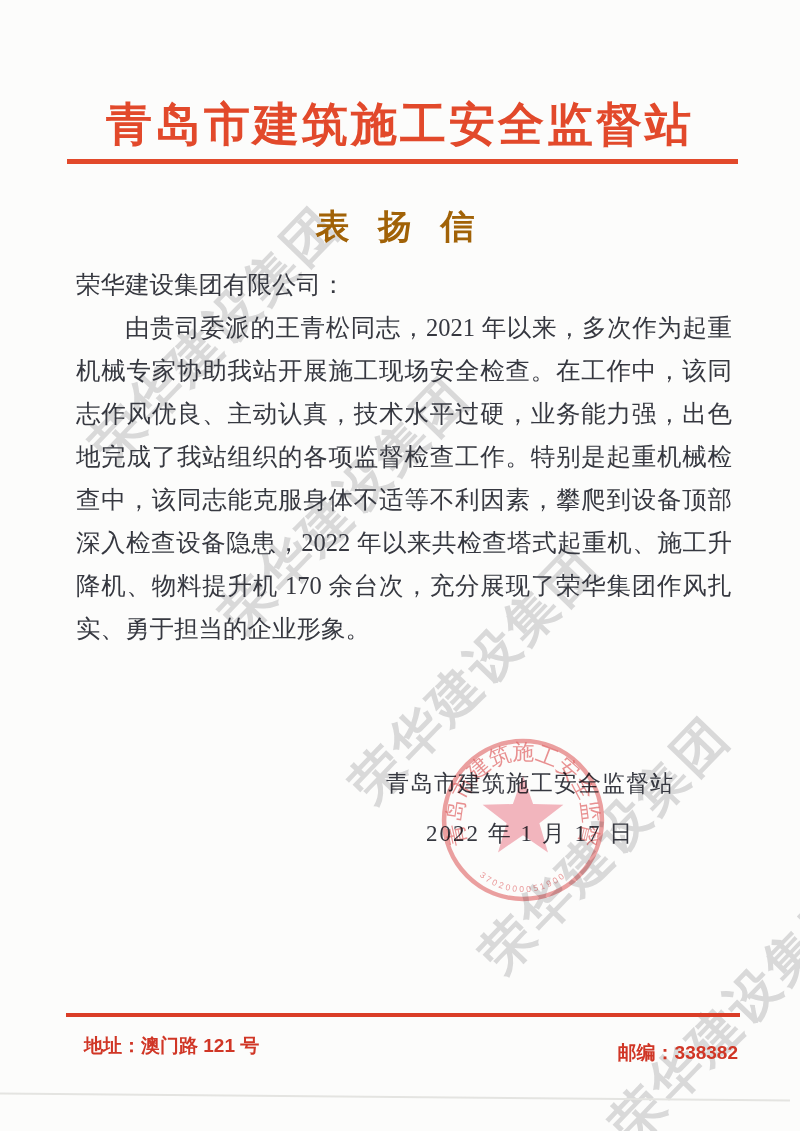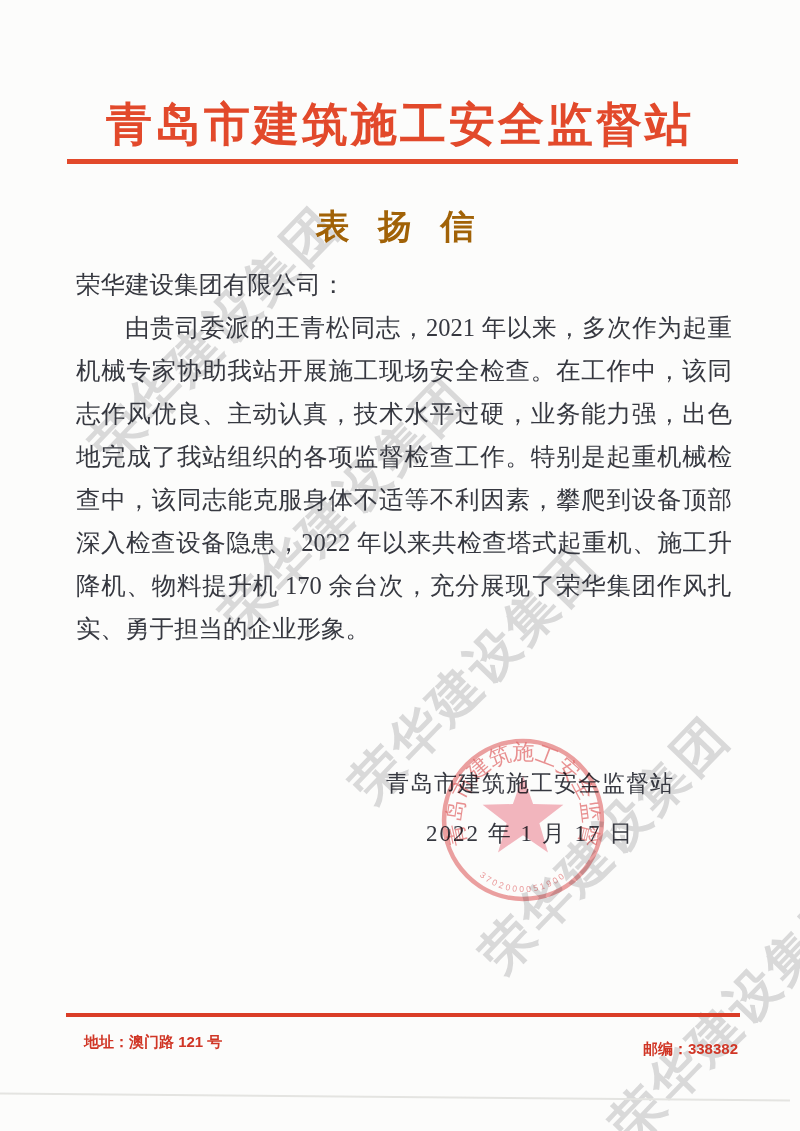--- a/index.html
+++ b/index.html
@@ -98,21 +98,21 @@
   .foot-rule {
     position: absolute;
     left: 66px; right: 60px; top: 1013px;
     height: 4px;
     background: #da3d27;
   }
   .foot-text {
     position: absolute;
     font-family: "Liberation Sans", "DejaVu Sans", sans-serif;
     font-weight: bold;
-    font-size: 15px;
+    font-size: 19px;
     color: #d03626;
   }
   .foot-address { left: 84px; top: 1033px; }
   .foot-postcode { right: 62px; top: 1040px; }
 
   
   .scan-edge {
     position: absolute;
     left: 0; top: 1096px;
     width: 790px; height: 2px;

